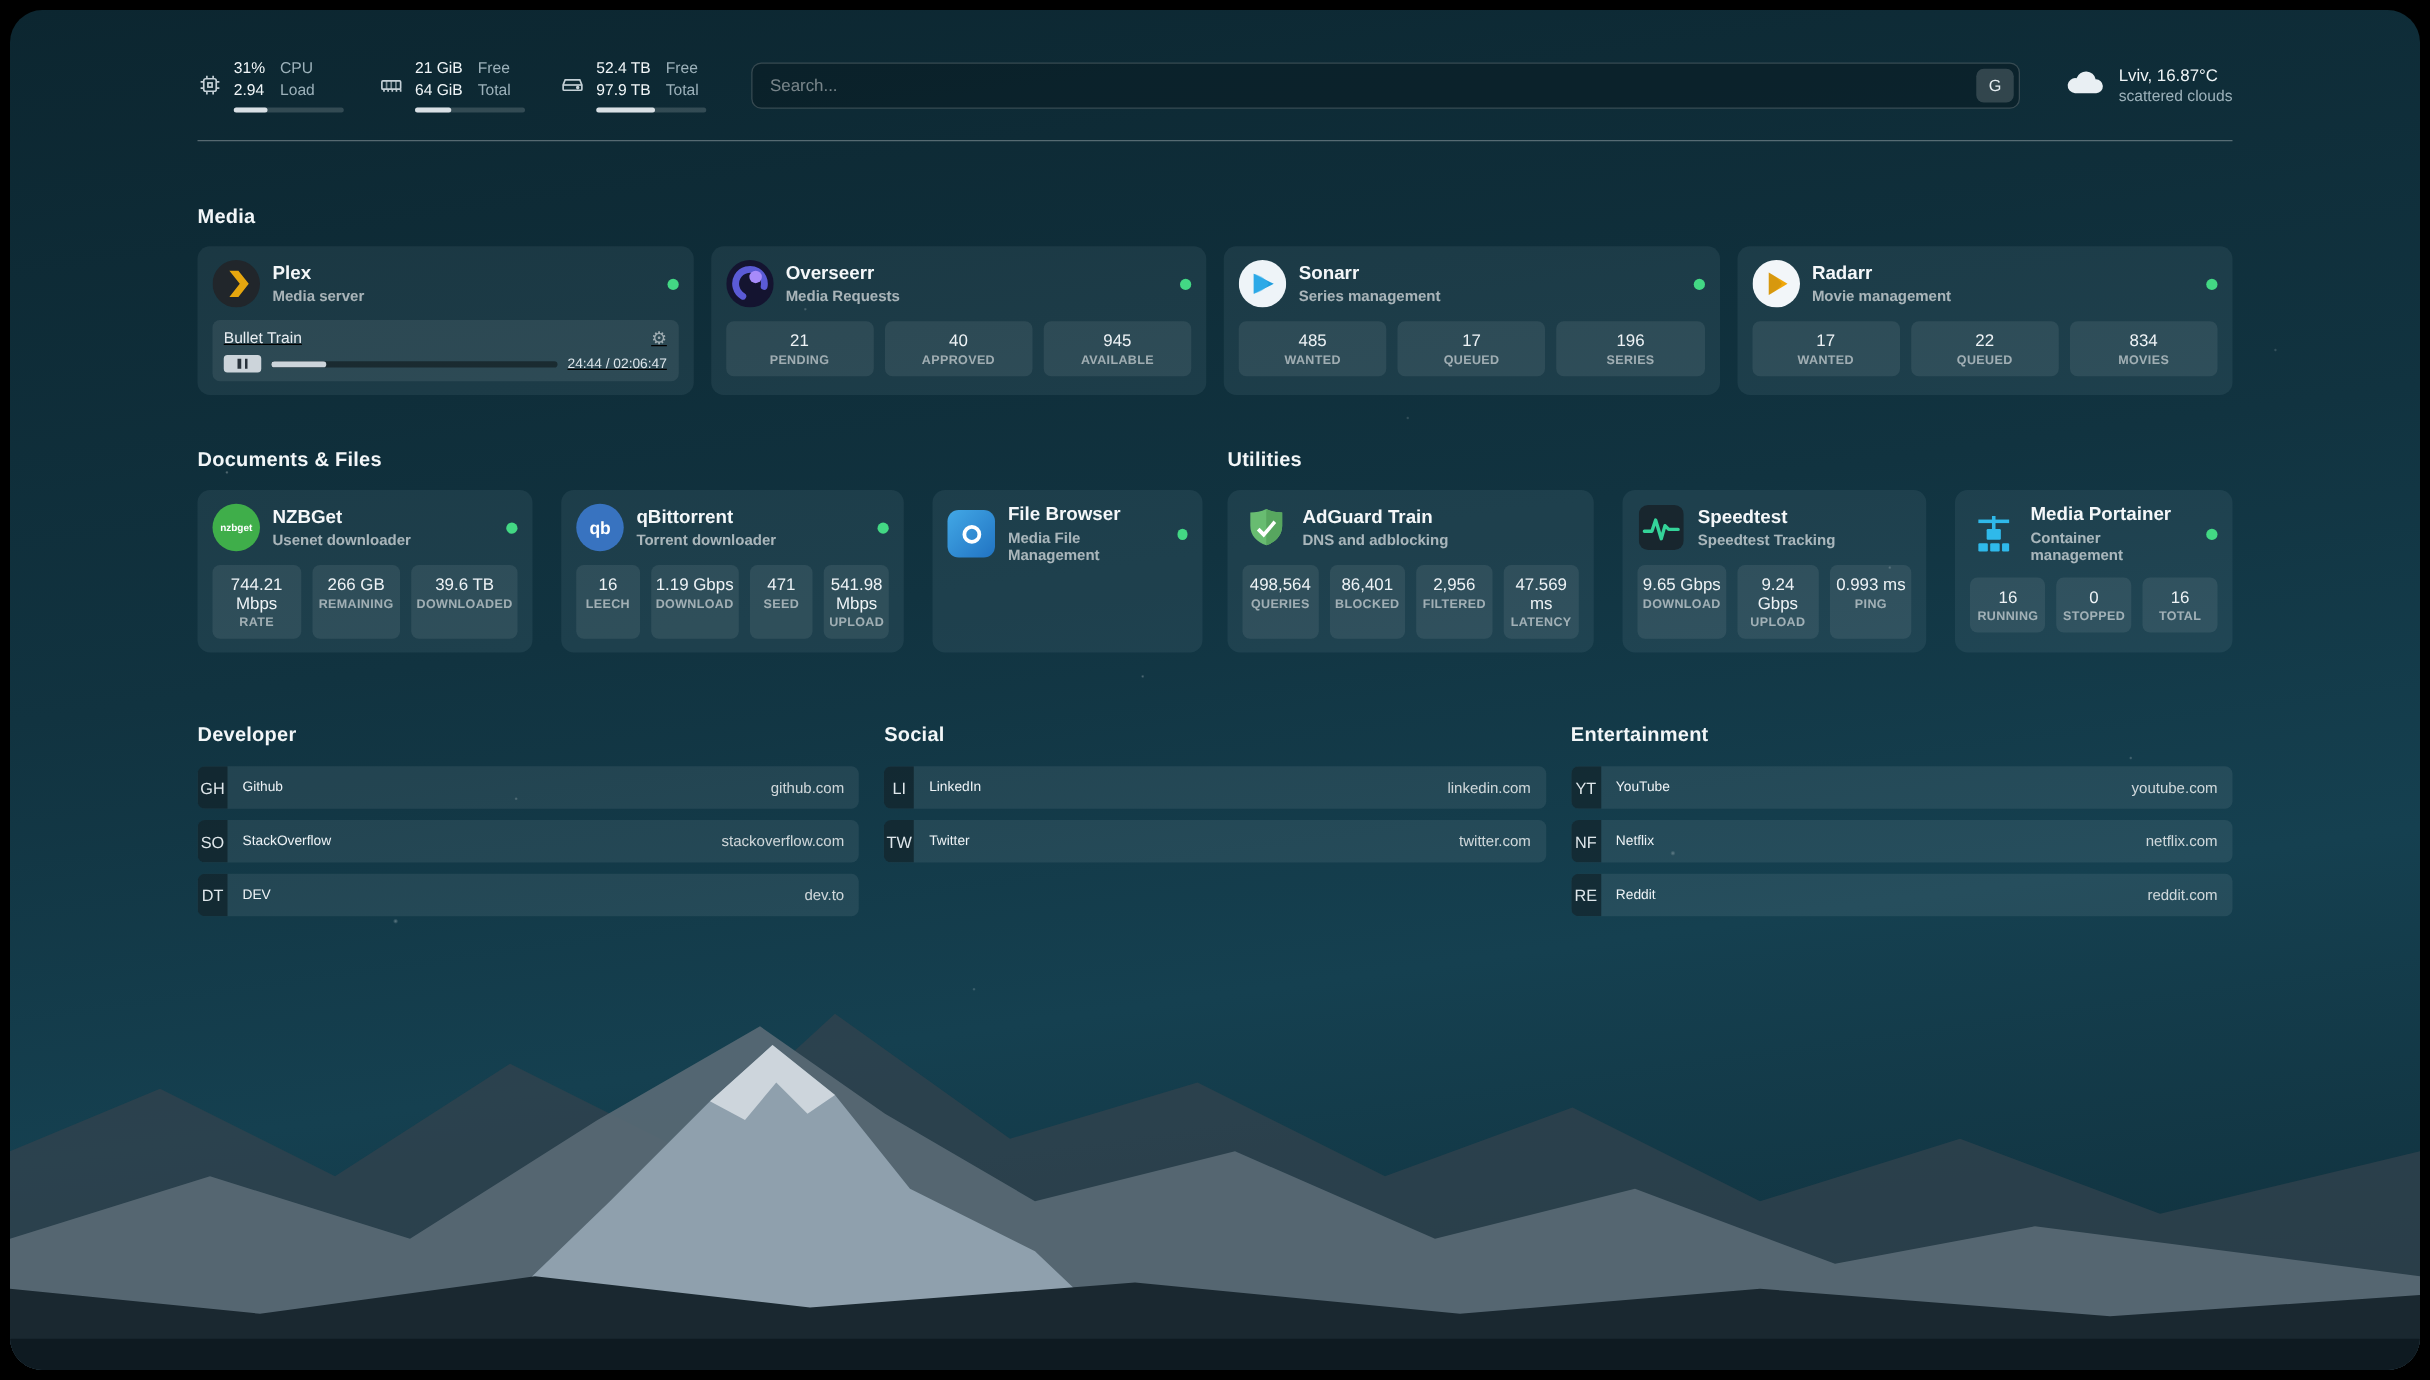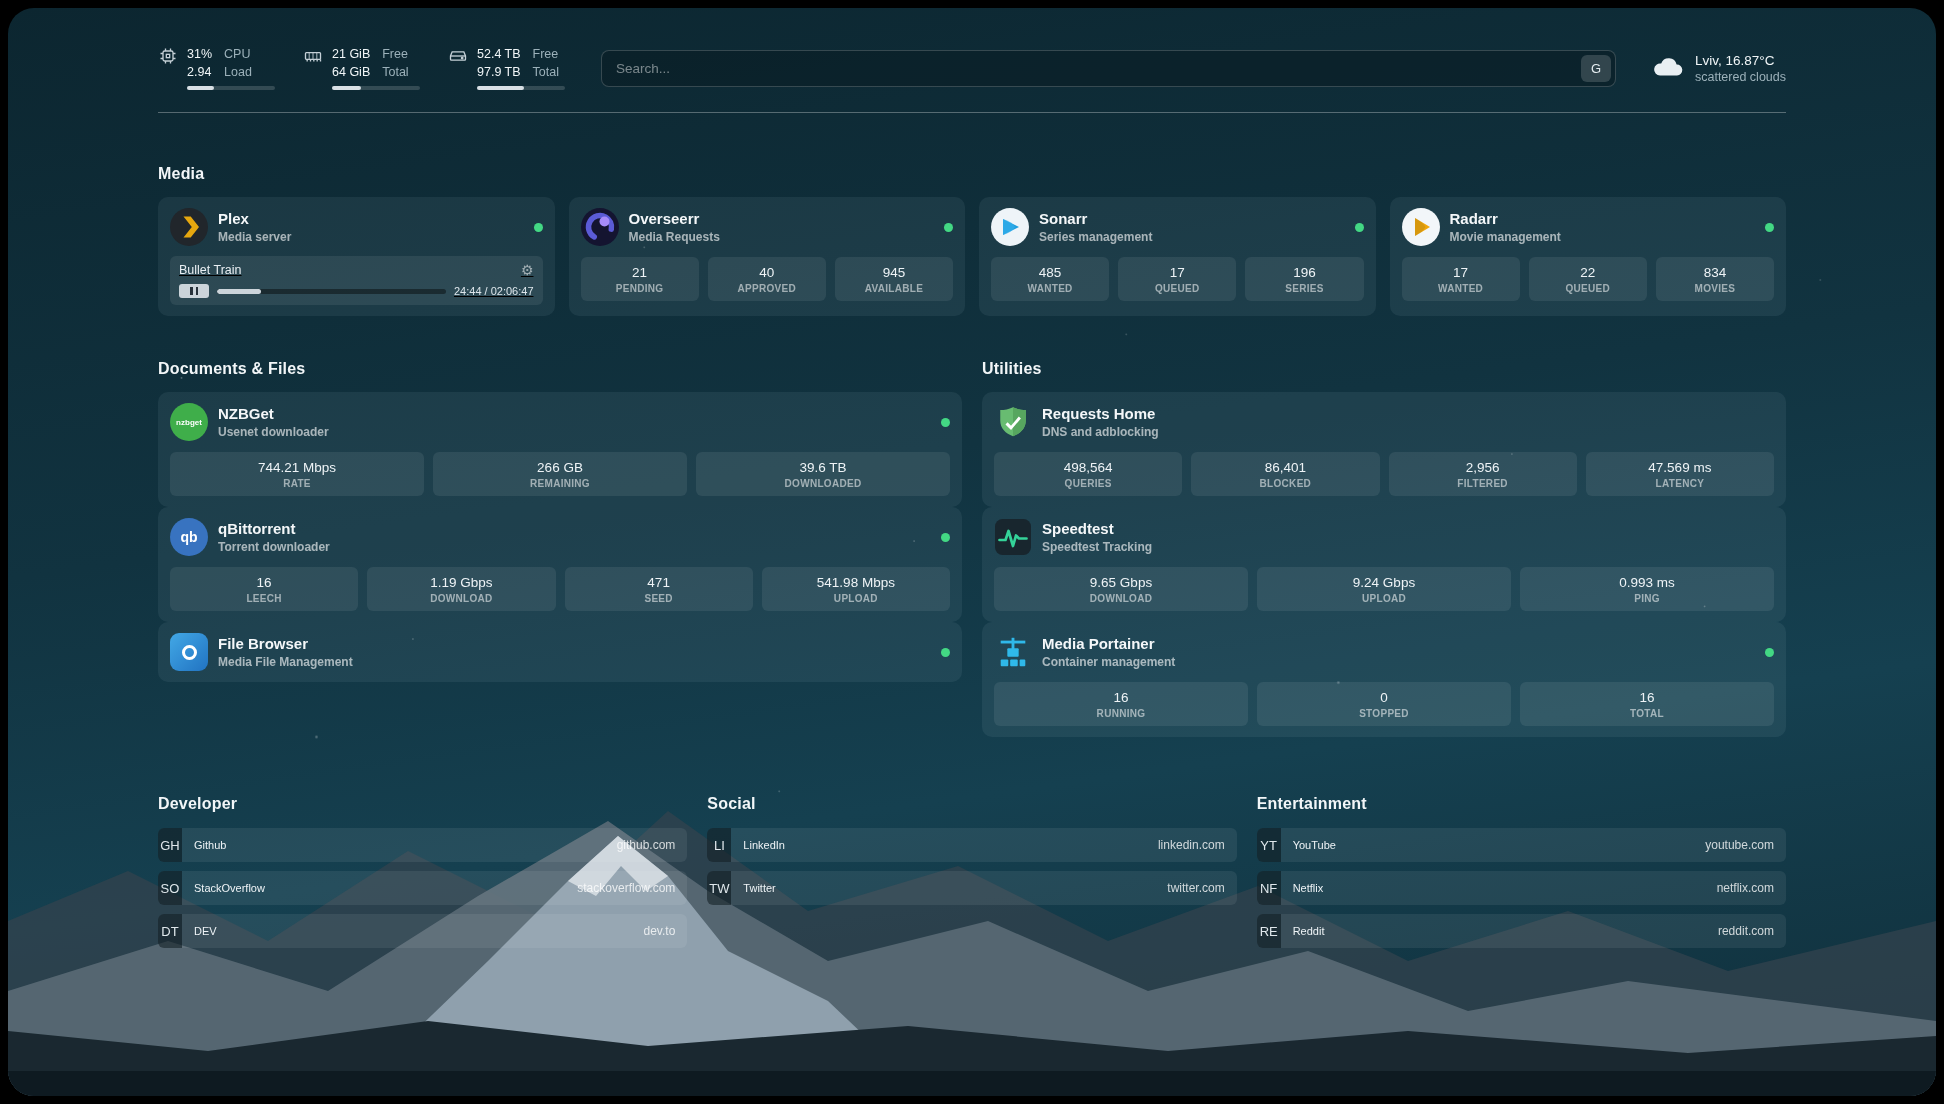--- a/index.html
+++ b/index.html
@@ -22,21 +22,21 @@
       radial-gradient(2px 2px at 78% 41%, rgba(255,255,255,.35), transparent 70%),
       radial-gradient(2px 2px at 88% 55%, rgba(255,255,255,.4), transparent 70%),
       radial-gradient(2px 2px at 94% 25%, rgba(255,255,255,.3), transparent 70%),
       radial-gradient(2px 2px at 40% 72%, rgba(255,255,255,.35), transparent 70%); }
 
   .content { position:relative; padding:26px 150px 0; }
 
   
   .topbar { display:flex; align-items:center; margin-top:12px; }
   .resources { display:flex; gap:28px; }
-  .resource { display:flex; gap:9px; align-items:flex-start; }
+  .resource { display:flex; gap:9px; align-items:center; }
   .res-icon { display:flex; opacity:.95; }
   .res-body { display:flex; flex-direction:column; min-width:88px; }
   .res-rows { display:flex; gap:12px; font-size:12.5px; line-height:1.4; }
   .res-col { display:flex; flex-direction:column; }
   .res-col.nums { color:#f1f6f8; }
   .res-col.lbls { color:#9cb1ba; }
   .res-bar { height:4px; background:rgba(255,255,255,.16); border-radius:2px; margin-top:5px; width:100%; }
   .res-bar-fill { height:100%; background:#d9e0e5; border-radius:2px; }
 
   .search { position:relative; flex:1; margin:0 36px; }
@@ -83,21 +83,21 @@
   .player-bottom { display:flex; align-items:center; gap:8px; margin-top:7px; }
   .pause-chip { width:30px; height:14px; background:#ccd4da; border-radius:3px;
     display:flex; align-items:center; justify-content:center; gap:3px; cursor:pointer; }
   .pause-chip i { display:block; width:2.5px; height:8px; background:#27313a; }
   .track { flex:1; height:5px; background:rgba(0,0,0,.42); border-radius:3px; overflow:hidden; }
   .track-fill { height:100%; background:#ccd4da; border-radius:3px; }
   .player-time { font-size:11px; color:#dde6eb; white-space:nowrap; }
 
   .two-col { display:grid; grid-template-columns:1fr 1fr; column-gap:20px; align-items:start; }
   .two-col h2 { margin:44px 0 14px; }
-  .stack { display:flex; flex-direction:column; gap:0; }
+  .stack { display:flex; flex-direction:row; gap:23px; }
 
   
   .chip { width:38px; height:38px; border-radius:50%; display:flex; align-items:center;
           justify-content:center; color:#fff; font-weight:700; }
   .chip.nzb { font-size:8px; }
   .chip.qb  { font-size:14px; border-radius:50%; }
   .chip.fb  { border-radius:9px; background:linear-gradient(135deg,#42a8e6,#2173c2); }
   .fb-ring  { width:15px; height:15px; border:3.5px solid #fff; border-radius:50%; }
 
   
@@ -440,21 +440,21 @@
           <div class="card">
             <div class="card-head">
               <span class="svc-icon">
                 <svg width="34" height="36" viewBox="0 0 24 24">
                     <path d="M12 1.5c3 1.5 6 2 9 2v7.5c0 5.5-3.8 9.3-9 11-5.2-1.7-9-5.5-9-11V3.5c3 0 6-.5 9-2z" fill="#68bc71"></path>
                     <path d="M12 1.5c3 1.5 6 2 9 2v7.5c0 5.5-3.8 9.3-9 11z" fill="#57a65f"></path>
                     <path d="M10.6 14.6 8.2 12.2l-1.5 1.5 3.9 3.9 7-8.1-1.5-1.4z" fill="#fff"></path>
                   </svg>
               </span>
               <div class="svc-text">
-                <div class="svc-name">Requests Home</div>
+                <div class="svc-name">AdGuard Train</div>
                 <div class="svc-sub">DNS and adblocking</div>
               </div>
             </div>
             <div class="stats">
               <div class="stat">
                 <div class="stat-value">498,564</div>
                 <div class="stat-label">QUERIES</div>
               </div>
               <div class="stat">
                 <div class="stat-value">86,401</div>

